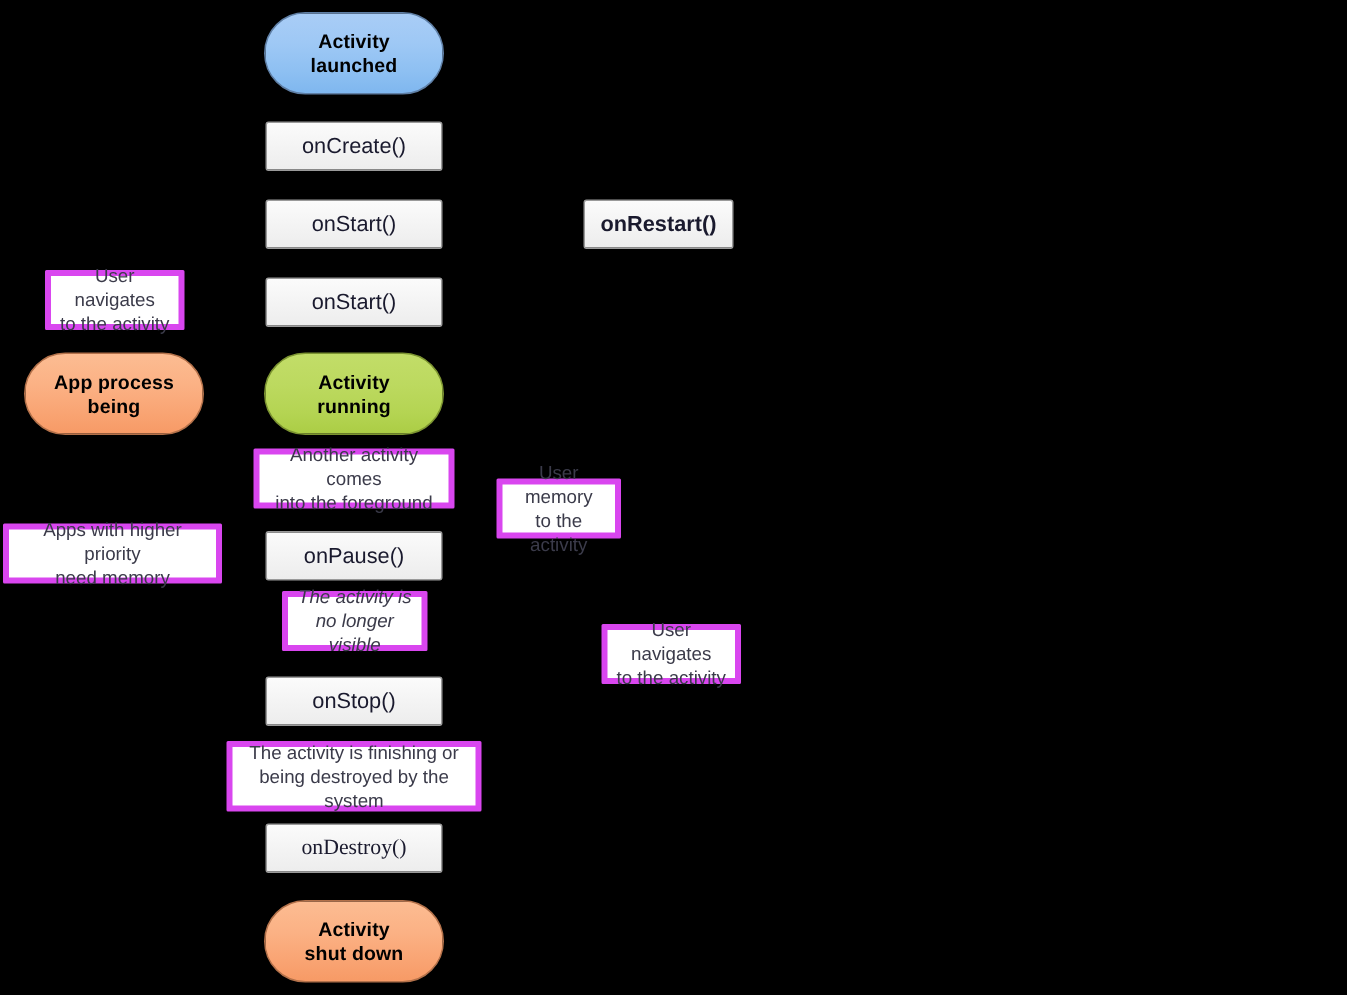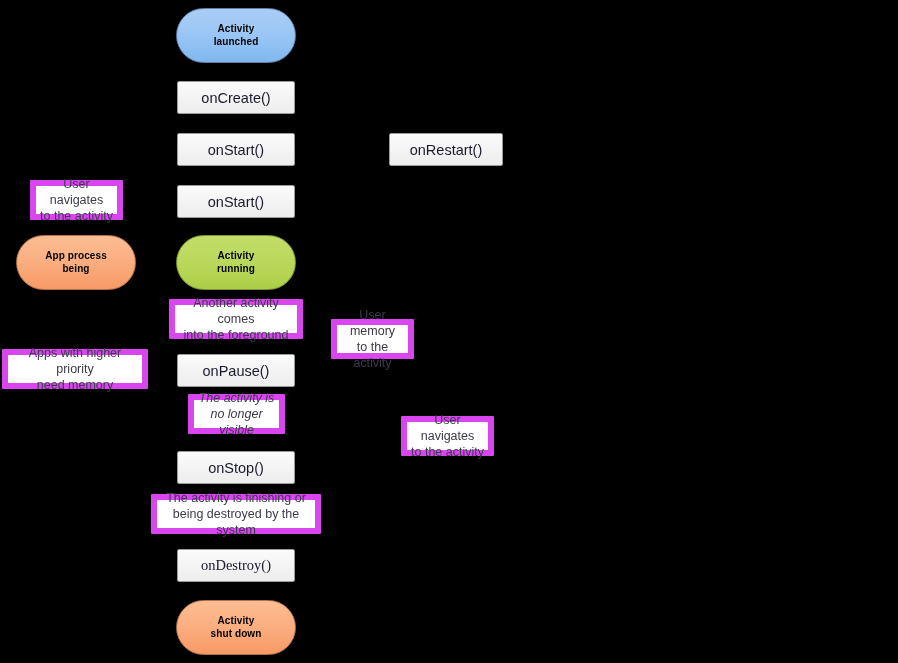--- a/index.html
+++ b/index.html
@@ -34,21 +34,21 @@
     align-items: center;
     justify-content: center;
     text-align: center;
   }
 
   
   .state {
     border-radius: 34px;
     border: 1px solid #6d6d6d;
     font-weight: bold;
-    font-size: 10px;
+    font-size: 13px;
     line-height: 1.22;
     color: #000000;
     letter-spacing: 0.1px;
     box-shadow: 1px 2px 3px rgba(0,0,0,0.55);
   }
   .state-blue {
     background: linear-gradient(to bottom, #a9cdf6 0%, #9ec8f5 38%, #8ec0f2 72%, #7fb7ef 100%);
     border-color: #5f7fa5;
   }
   .state-green {
@@ -66,21 +66,21 @@
     border: 1px solid #9a9a9a;
     border-radius: 2px;
     font-size: 14.5px;
     color: #1a1a2e;
     box-shadow: 1.5px 2px 2.5px rgba(0,0,0,0.55);
   }
 
   
   .note {
     background: #ffffff;
-    border: 6px solid #d946ef;
+    border: 4px solid #d946ef;
     border-radius: 1px;
     font-size: 12.5px;
     line-height: 1.28;
     color: #3b3b4a;
     box-shadow: 1px 1.5px 2px rgba(0,0,0,0.5);
     padding: 2px 4px;
   }
 
   .lines {
     position: absolute;
@@ -141,21 +141,21 @@
   </div>
 
   <div class="node method" style="left:177px; top:81px; width:118px; height:33px;">
     <span>onCreate()</span>
   </div>
 
   <div class="node method" style="left:177px; top:133px; width:118px; height:33px;">
     <span>onStart()</span>
   </div>
 
-  <div class="node method" style="left:389px; top:133px; width:114px; height:33px;">
+  <div class="node method" style="left:389px; top:133px; width:100px; height:33px;font-weight:bold;">
     <span>onRestart()</span>
   </div>
 
   <div class="node method" style="left:177px; top:185px; width:118px; height:33px;">
     <span>onStart()</span>
   </div>
 
   <div class="node method" style="left:177px; top:451px; width:118px; height:33px;">
     <span>onStop()</span>
   </div>
@@ -203,20 +203,20 @@
     </span>
   </div>
 
   <div class="node note" style="left:401px; top:416px; width:93px; height:40px;">
     <span>
       <span>User navigates</span><br>
       <span>to the activity</span>
     </span>
   </div>
 
-  <div class="node note" style="left:151px; top:494px; width:170px; height:40px;">
+  <div class="node note" style="left:151px; top:494px; width:170px; height:47px;">
     <span>
       <span>The activity is finishing or</span><br>
       <span>being destroyed by the system</span>
     </span>
   </div>
 
 </div>
 
 </body></html>

